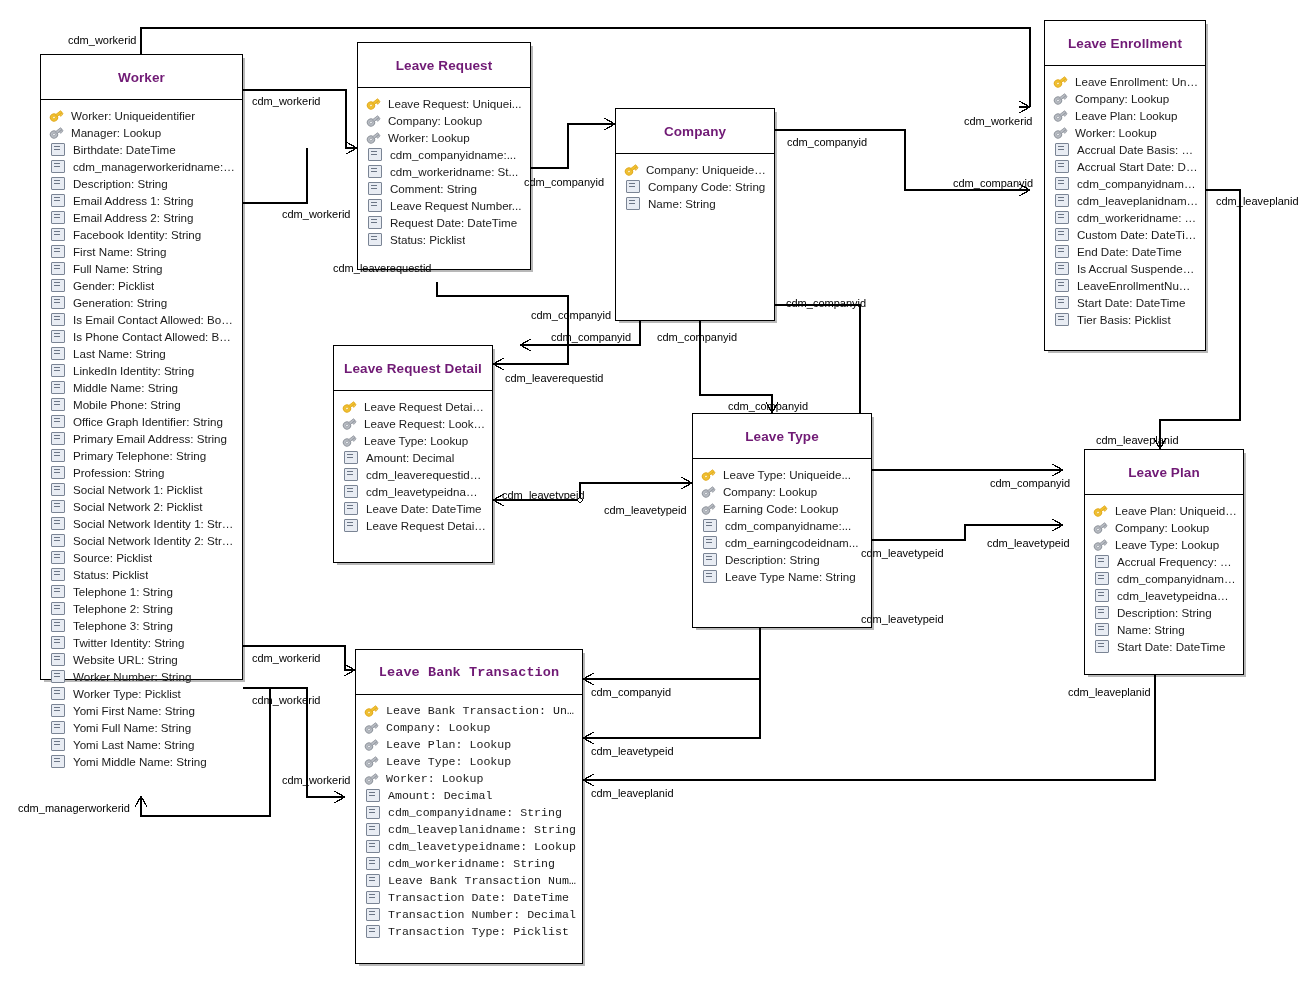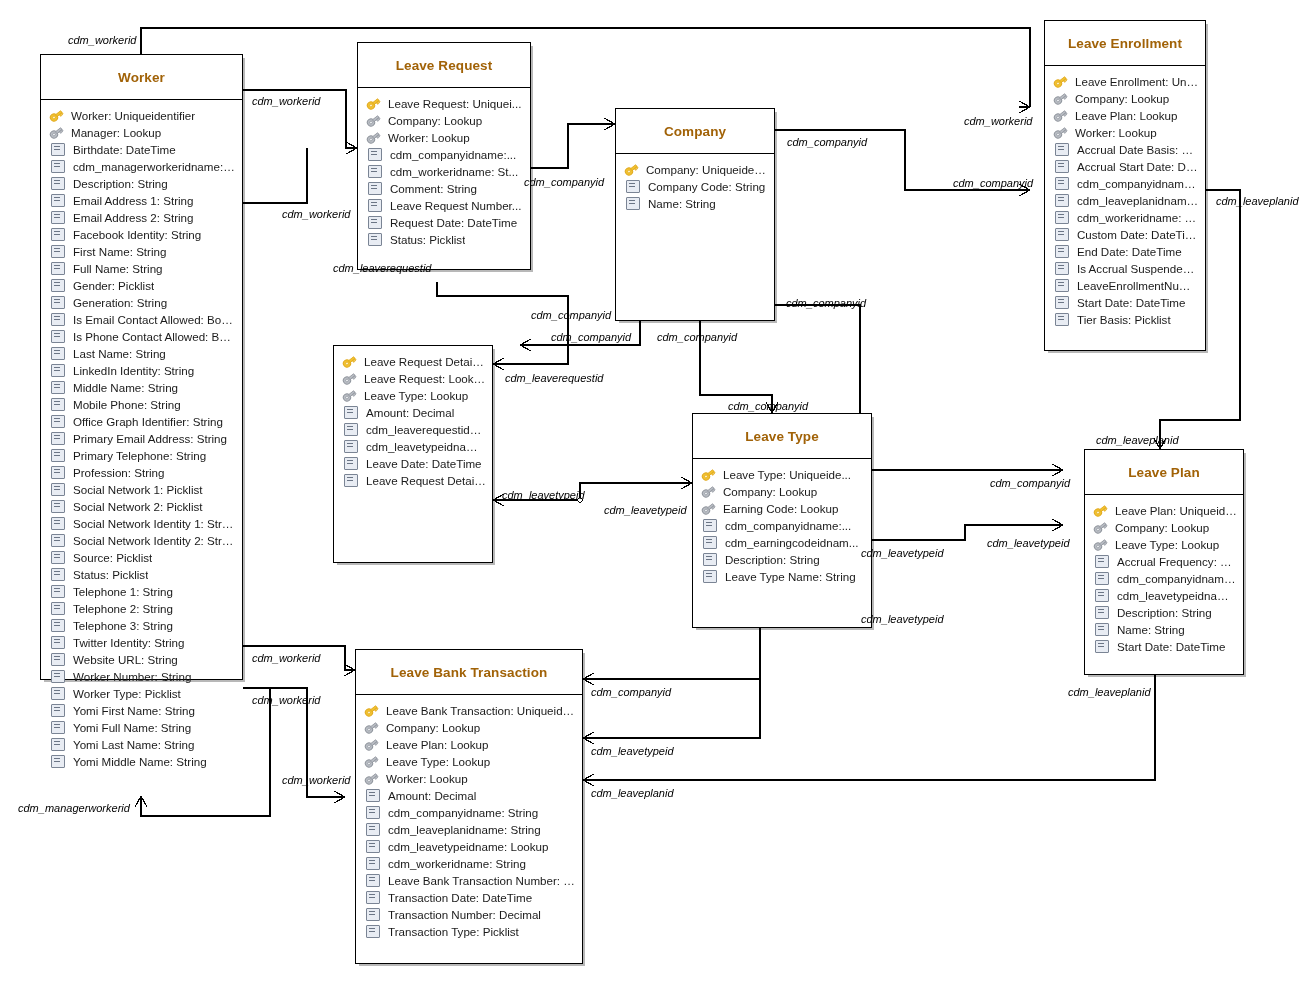--- a/index.html
+++ b/index.html
@@ -3,39 +3,39 @@
 <meta charset="utf-8">
 <style>
   html,body{margin:0;padding:0;background:#ffffff;}
   body{font-family:"Liberation Sans","DejaVu Sans",sans-serif;}
   #canvas{position:relative;width:1315px;height:988px;background:#fff;overflow:hidden;}
   #edges{position:absolute;left:0;top:0;width:1315px;height:988px;}
 
   .entity{position:absolute;background:#ffffff;border:1px solid #000000;
           box-shadow:3px 3px 0 -1px rgba(0,0,0,0.28);box-sizing:border-box;z-index:5;}
   .ent-title{height:44px;display:flex;align-items:center;justify-content:center;
-             font-size:13.5px;font-weight:bold;color:#a16207;border-bottom:1px solid #000;
+             font-size:13.5px;font-weight:bold;color:#701a75;border-bottom:1px solid #000;
              padding:0 6px;text-align:center;letter-spacing:.1px;}
   .ent-body{padding:7px 6px 8px 8px;}
   .attr{display:flex;align-items:center;height:17px;font-size:11.6px;color:#1a1a1a;
         white-space:nowrap;overflow:hidden;}
   .attr .ic{flex:0 0 auto;width:17px;height:13px;margin-right:5px;position:relative;display:inline-block;}
   .attr .txt{overflow:hidden;text-overflow:ellipsis;white-space:nowrap;}
 
   
   .ic.col{width:12px;height:11px;margin-left:2px;margin-right:8px;border:1px solid #7a8494;
           background:#e8ecf3;border-radius:1px;}
   .ic.col:after{content:"";position:absolute;left:2px;top:2px;width:6px;height:1px;
           background:#6b7585;box-shadow:0 3px 0 #6b7585,0 -1px 0 transparent;}
 
   
   .ic svg{display:block;}
 
   .elabel{position:absolute;font-size:11px;color:#000;white-space:nowrap;z-index:6;
-          background:transparent;line-height:12px;font-style:italic;}
+          background:transparent;line-height:12px;}
 </style>
 </head>
 <body>
 
 <div id="canvas">
 
   <svg id="edges" viewBox="0 0 1315 988" xmlns="http://www.w3.org/2000/svg">
     <defs>
       <g id="crow"></g>
     </defs>
@@ -492,20 +492,21 @@
           <span class="ic col"></span>
           <span class="txt">Start Date: DateTime</span>
         </div>
         <div class="attr">
           <span class="ic col"></span>
           <span class="txt">Tier Basis: Picklist</span>
         </div>
       </div>
     </div>
     <div class="entity" style="left: 333px; top: 345px; width: 160px; height: 218px;">
+      <div class="ent-title">Leave Request Detail</div>
       <div class="ent-body">
         <div class="attr">
           <span class="ic">
             <svg width="15" height="13" viewBox="0 0 15 13">
               <g transform="rotate(-38 7.5 6.5)">
                 <circle cx="4.3" cy="6.5" r="3.6" fill="#f2c230" stroke="#e0a81c" stroke-width="1"></circle>
                 <circle cx="4.3" cy="6.5" r="1.35" fill="#fff4c8" stroke="#e0a81c" stroke-width=".7"></circle>
                 <rect x="7.1" y="5.3" width="6.6" height="2.4" fill="#f2c230" stroke="#e0a81c" stroke-width=".8"></rect>
                 <rect x="10.2" y="7.5" width="1.5" height="2.2" fill="#f2c230" stroke="#e0a81c" stroke-width=".7"></rect>
                 <rect x="12.4" y="7.5" width="1.3" height="1.8" fill="#f2c230" stroke="#e0a81c" stroke-width=".7"></rect>
@@ -691,21 +692,21 @@
         <div class="attr">
           <span class="ic col"></span>
           <span class="txt">Name: String</span>
         </div>
         <div class="attr">
           <span class="ic col"></span>
           <span class="txt">Start Date: DateTime</span>
         </div>
       </div>
     </div>
-    <div class="entity" style="left: 355px; top: 649px; width: 228px; height: 315px;">
+    <div class="entity" style="left: 355px; top: 649px; width: 228px; height: 315px; font-family: Liberation Mono, monospace;">
       <div class="ent-title">Leave Bank Transaction</div>
       <div class="ent-body">
         <div class="attr">
           <span class="ic">
             <svg width="15" height="13" viewBox="0 0 15 13">
               <g transform="rotate(-38 7.5 6.5)">
                 <circle cx="4.3" cy="6.5" r="3.6" fill="#f2c230" stroke="#e0a81c" stroke-width="1"></circle>
                 <circle cx="4.3" cy="6.5" r="1.35" fill="#fff4c8" stroke="#e0a81c" stroke-width=".7"></circle>
                 <rect x="7.1" y="5.3" width="6.6" height="2.4" fill="#f2c230" stroke="#e0a81c" stroke-width=".8"></rect>
                 <rect x="10.2" y="7.5" width="1.5" height="2.2" fill="#f2c230" stroke="#e0a81c" stroke-width=".7"></rect>

